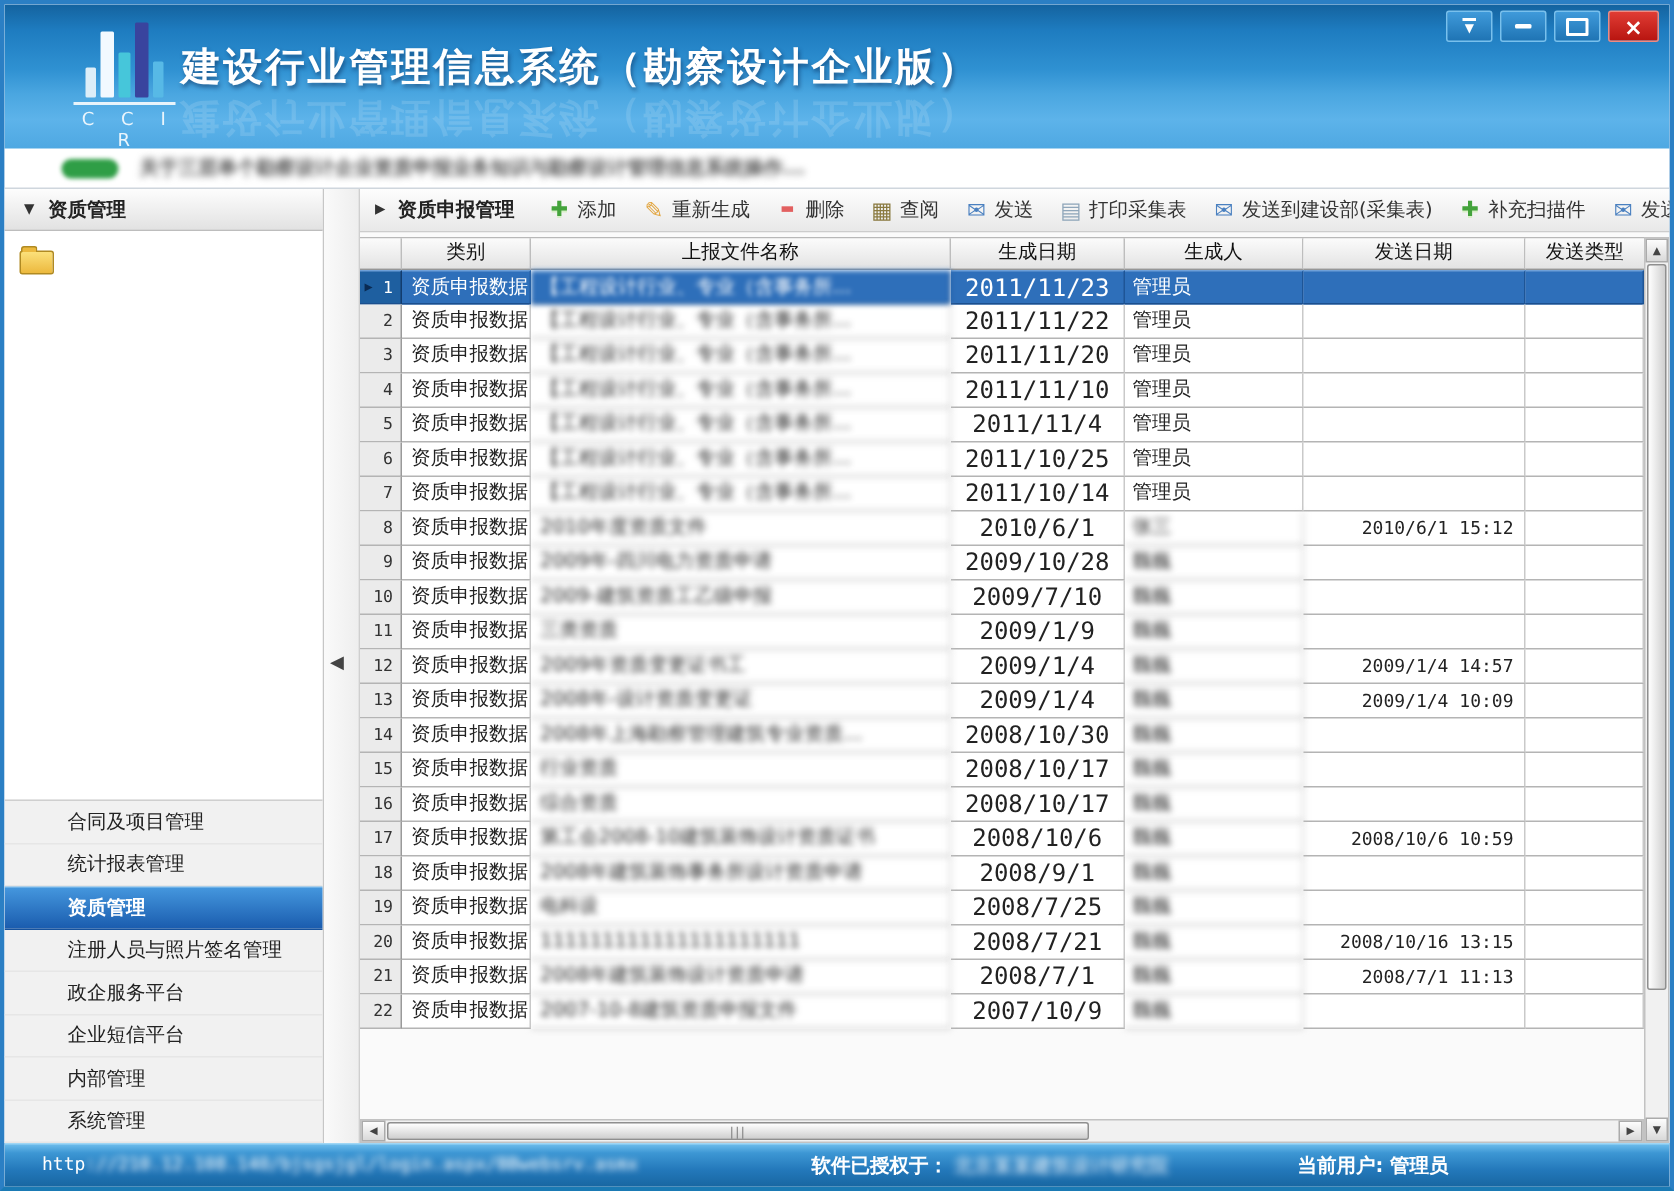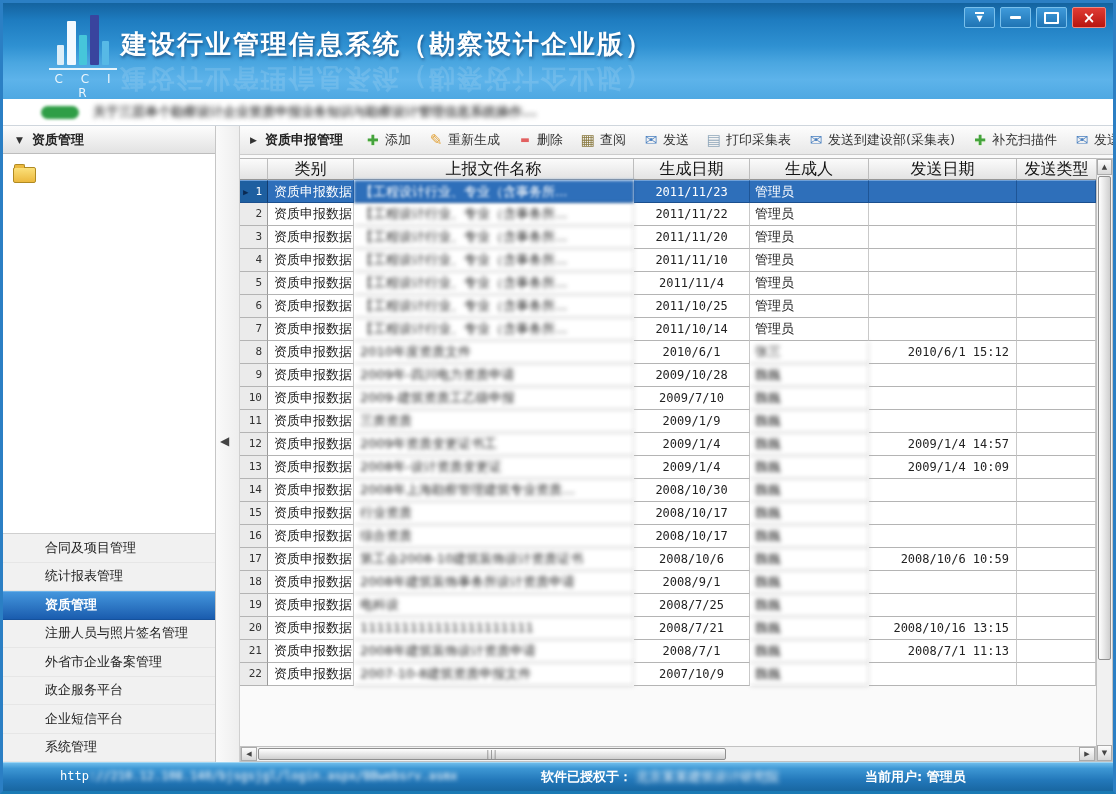--- a/index.html
+++ b/index.html
@@ -74,31 +74,31 @@
   .ic-plus::before{content:"✚";color:#44a33c;text-shadow:0 1px 0 #d8f0c8;}
   .ic-pencil::before{content:"✎";color:#e2a33a;font-size:15px;}
   .ic-minus::before{content:"▬";color:#e26060;font-size:10px;}
   .ic-grid::before{content:"▦";color:#8a7a40;font-size:15px;}
   .ic-mail::before{content:"✉";color:#4a80c0;font-size:15px;}
   .ic-printer::before{content:"▤";color:#8fa6ba;font-size:15px;}
   
   .table-zone{flex:1;position:relative;background:#fafafa;}
   .grid{position:absolute;left:0;top:3px;right:17px;background:#fff;border-top:1px solid #b8b8b8;}
   .thead{display:flex;height:21px;}
-  .th{box-sizing:border-box;height:21px;line-height:20px;text-align:center;font-size:16px;color:#111;
+  .th{box-sizing:border-box;height:21px;line-height:20px;text-align:center;font-size:13px;color:#111;
     background:linear-gradient(180deg,#fbfbfb,#e3e3e3);border-right:1px solid #bdbdbd;border-bottom:1px solid #969696;
     overflow:hidden;white-space:nowrap;cursor:pointer;}
   .trow{display:flex;height:23px;}
   .cell{box-sizing:border-box;height:23px;line-height:22px;font-size:13px;color:#222;border-right:1px solid #c9c9c9;
     border-bottom:1px solid #b4b4b4;overflow:hidden;white-space:nowrap;}
   .c-num{width:28px;background:#ebebeb;border-right:1px solid #9a9a9a;text-align:right;padding-right:5px;
     font-family:"DejaVu Sans Mono","Liberation Mono",monospace;font-size:11px;color:#333;position:relative;}
   .c-cat{width:86px;padding-left:5px;text-align:center;}
   .c-file{width:280px;padding-left:6px;}
-  .c-gdate{width:116px;text-align:center;font-family:"DejaVu Sans Mono","Liberation Mono",monospace;font-size:12px;}
+  .c-gdate{width:116px;text-align:center;font-family:"DejaVu Sans Mono","Liberation Mono",monospace;font-size:16px;}
   .c-gby{width:119px;padding-left:5px;}
   .c-sdate{width:148px;text-align:right;padding-right:7px;font-family:"DejaVu Sans Mono","Liberation Mono",monospace;font-size:12px;}
   .c-stype{flex:1;}
   .h-num{width:28px;} .h-cat{width:86px;} .h-file{width:280px;} .h-gdate{width:116px;} .h-gby{width:119px;} .h-sdate{width:148px;} .h-stype{flex:1;border-right:none;}
   .arrow{display:none;position:absolute;left:3px;top:0;color:#0a2a52;font-size:9px;}
   .trow.sel .cell{background:#2e6fba;color:#fff;border-right:1px solid #1e5596;border-bottom:1px solid #1b4f8e;border-top:1px solid #6fa0d8;}
   .trow.sel .c-num{background:#1e5fa0;border-right:1px solid #123c6e;}
   .trow.sel .arrow{display:block;}
   .blur{filter:blur(2.1px);}
   .blur-light{filter:blur(1.7px);}
@@ -112,21 +112,21 @@
   .hscroll{position:absolute;left:0;right:17px;bottom:0;height:16px;background:#f1f1f1;border:1px solid #c2c2c2;box-sizing:border-box;}
   .hs-left,.hs-right{position:absolute;top:0;bottom:0;width:16px;background:linear-gradient(180deg,#fdfdfd,#d9d9d9);
     border:1px solid #ababab;box-sizing:border-box;display:flex;align-items:center;justify-content:center;font-size:7px;color:#444;cursor:pointer;}
   .hs-left{left:0;} .hs-right{right:0;}
   .hs-thumb{position:absolute;left:17px;top:1px;bottom:1px;width:468px;background:linear-gradient(180deg,#ffffff,#cfcfcf);
     border:1px solid #8f8f8f;border-radius:2px;box-sizing:border-box;display:flex;align-items:center;justify-content:center;cursor:pointer;}
   .hs-thumb::after{content:"|||";font-size:8px;color:#7a7a7a;letter-spacing:1px;}
   
   .statusbar{height:30px;position:relative;color:#fff;font-size:13px;
     background:linear-gradient(180deg,#74c2ef 0%,#3d97d4 22%,#2378ba 60%,#17659f 100%);box-shadow:inset 0 1px 0 #9ed6f5;}
-  .sb-url{position:absolute;left:25px;top:7px;font-family:"DejaVu Sans Mono","Liberation Mono",monospace;font-size:12px;margin-left:32px;}
+  .sb-url{position:absolute;left:25px;top:7px;font-family:"DejaVu Sans Mono","Liberation Mono",monospace;font-size:12px;}
   .sb-url .rest{filter:blur(2.2px);}
   .sb-license{position:absolute;left:538px;top:6px;font-weight:bold;}
   .sb-license .name{filter:blur(2.4px);font-weight:normal;margin-left:4px;}
   .sb-user{position:absolute;left:862px;top:6px;font-weight:bold;}
 </style>
 </head>
 <body>
 
 <div class="window">
 
@@ -185,27 +185,27 @@
           <div class="menu-item">
     <span>统计报表管理</span>
   </div>
           <div class="menu-item sel">
     <span>资质管理</span>
   </div>
           <div class="menu-item">
     <span>注册人员与照片签名管理</span>
   </div>
           <div class="menu-item">
-    <span>外省市企业备案管理</span>
-  </div>
-          <div class="menu-item">
     <span>政企服务平台</span>
   </div>
           <div class="menu-item">
     <span>企业短信平台</span>
+  </div>
+          <div class="menu-item">
+    <span>内部管理</span>
   </div>
           <div class="menu-item">
     <span>系统管理</span>
   </div>
         </div>
     </div>
 
     <div class="splitter">
       <span class="collapse">◀</span>
     </div>

